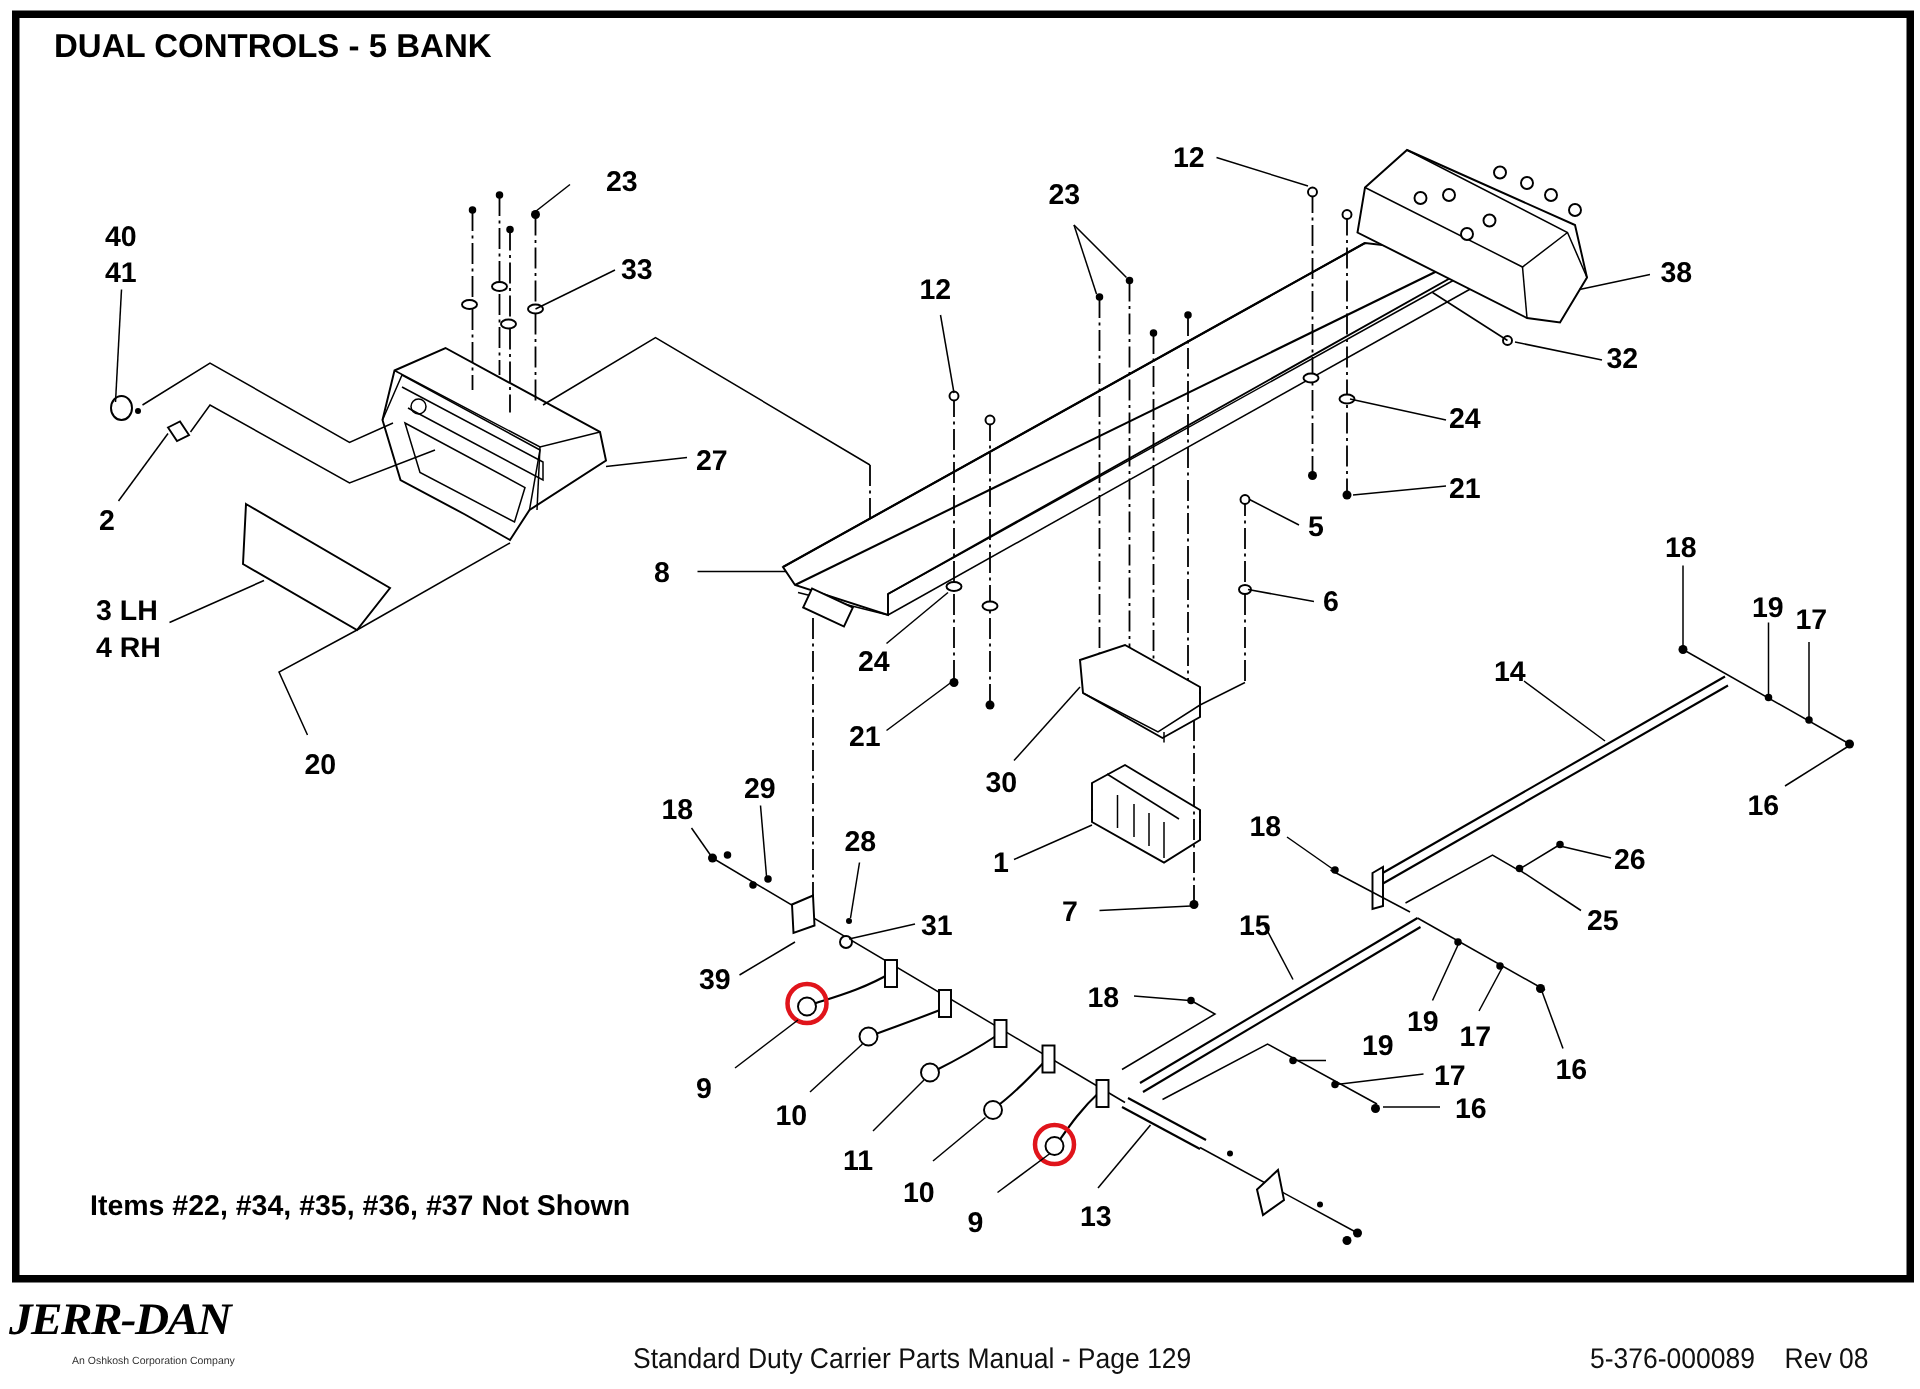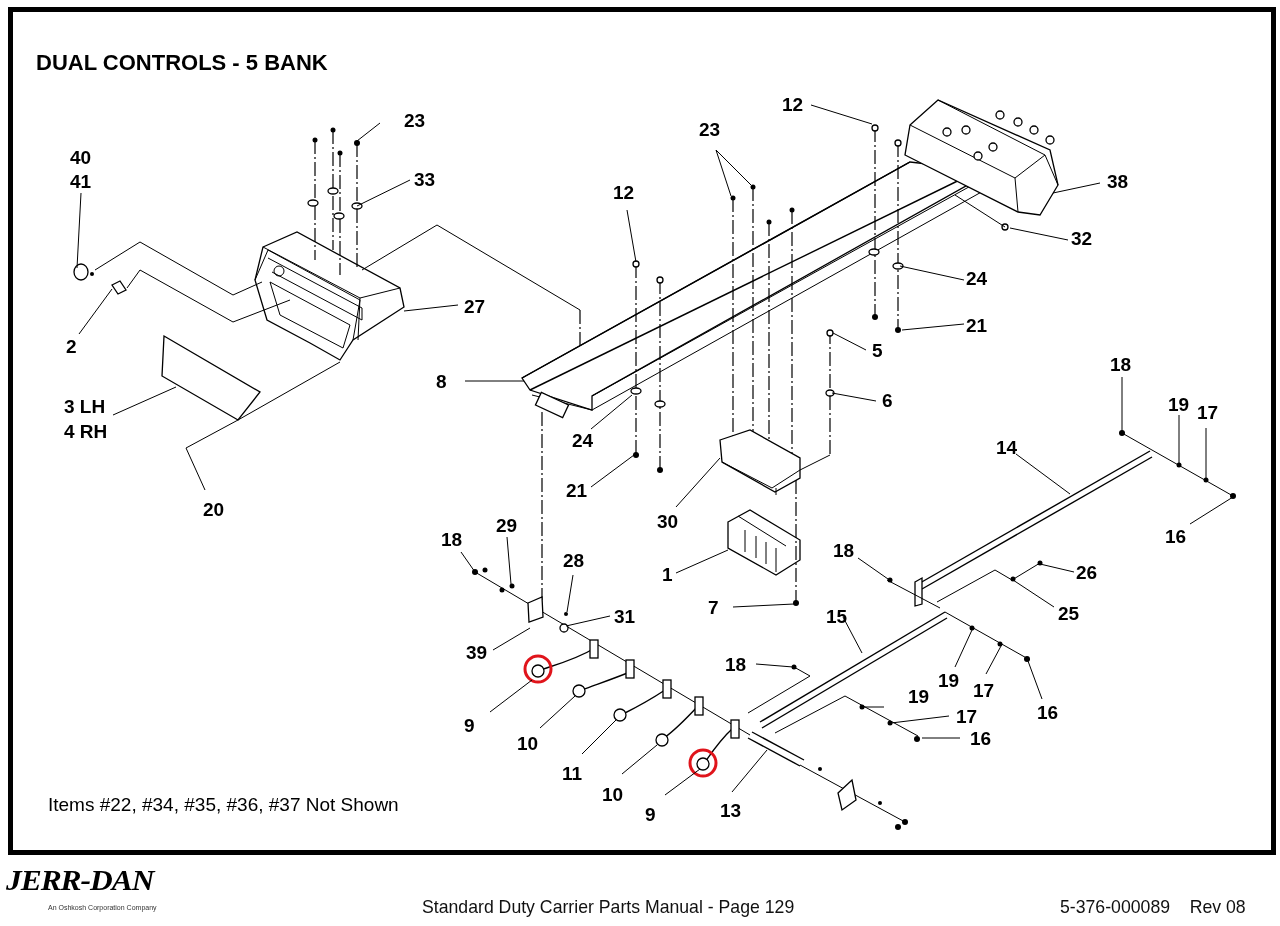--- a/index.html
+++ b/index.html
@@ -1,19 +1,19 @@
 <!DOCTYPE html>
 <html><head>
 <meta charset="utf-8">
 <style>
   html, body { margin:0; padding:0; background:#ffffff; }
   body { width:1280px; height:926px; position:relative; overflow:hidden; font-family:"Liberation Sans", sans-serif; }
   #frame { position:absolute; left:8px; top:7px; width:1258px; height:838px; border:5px solid #000; box-sizing:content-box; }
-  #title { position:absolute; left:36px; top:18px; font-weight:bold; font-size:22px; color:#000; letter-spacing:0px;margin-top:32px; }
-  #note { position:absolute; left:48px; top:794px; font-weight:normal; font-size:19px; color:#000; }
+  #title { position:absolute; left:36px; top:18px; font-weight:bold; font-size:22px; color:#000; letter-spacing:0px; }
+  #note { position:absolute; left:60px; top:794px; font-weight:bold; font-size:19px; color:#000; }
   svg#diagram { position:absolute; left:0; top:0; }
   .lbl { font-family:"Liberation Sans", sans-serif; font-weight:bold; font-size:19px; fill:#000; }
   .ln { stroke:#000; stroke-width:1.4; fill:none; }
   .thin { stroke:#000; stroke-width:1; fill:none; }
   .dash { stroke:#000; stroke-width:1.2; fill:none; stroke-dasharray:14 3 2 3; }
   .part { stroke:#000; stroke-width:1.3; fill:#fff; }
   .dot { fill:#000; }
   .ring { stroke:#e0141b; stroke-width:3; fill:none; }
   #logo { position:absolute; left:6px; top:865px;text-align:center; }
   #logo-text { font-family:"Liberation Serif", serif; font-style:italic; font-weight:900; font-size:30px; color:#000; letter-spacing:-1px; transform:scaleX(1.05); transform-origin:left; display:block; line-height:30px; }

